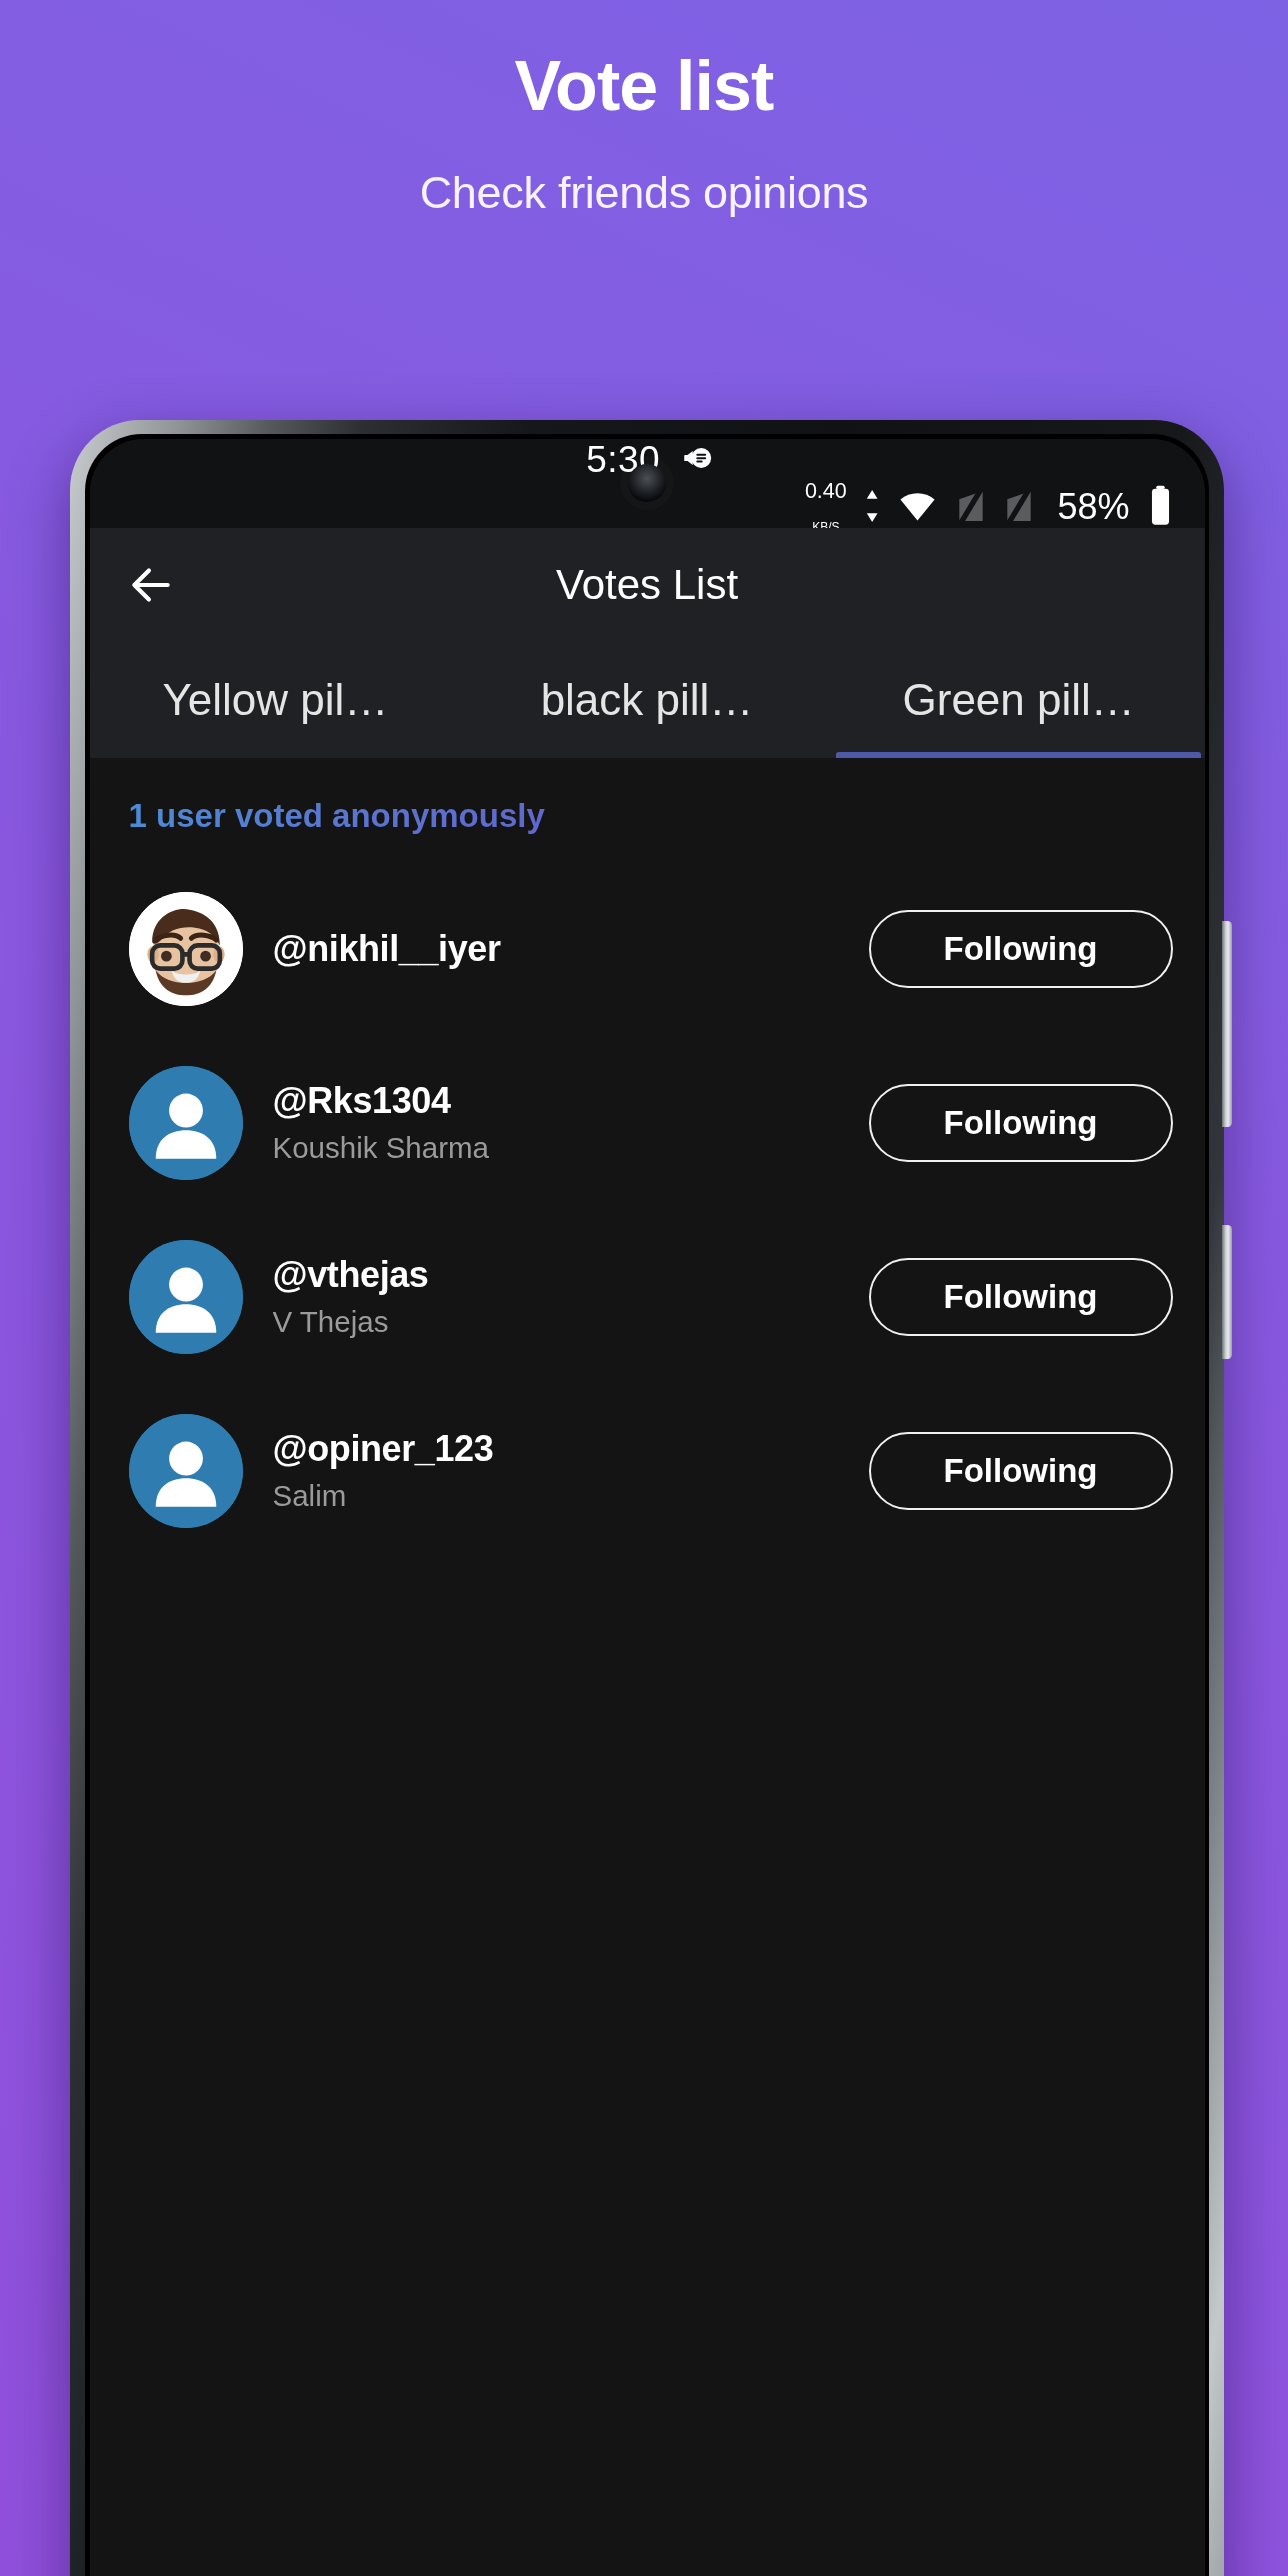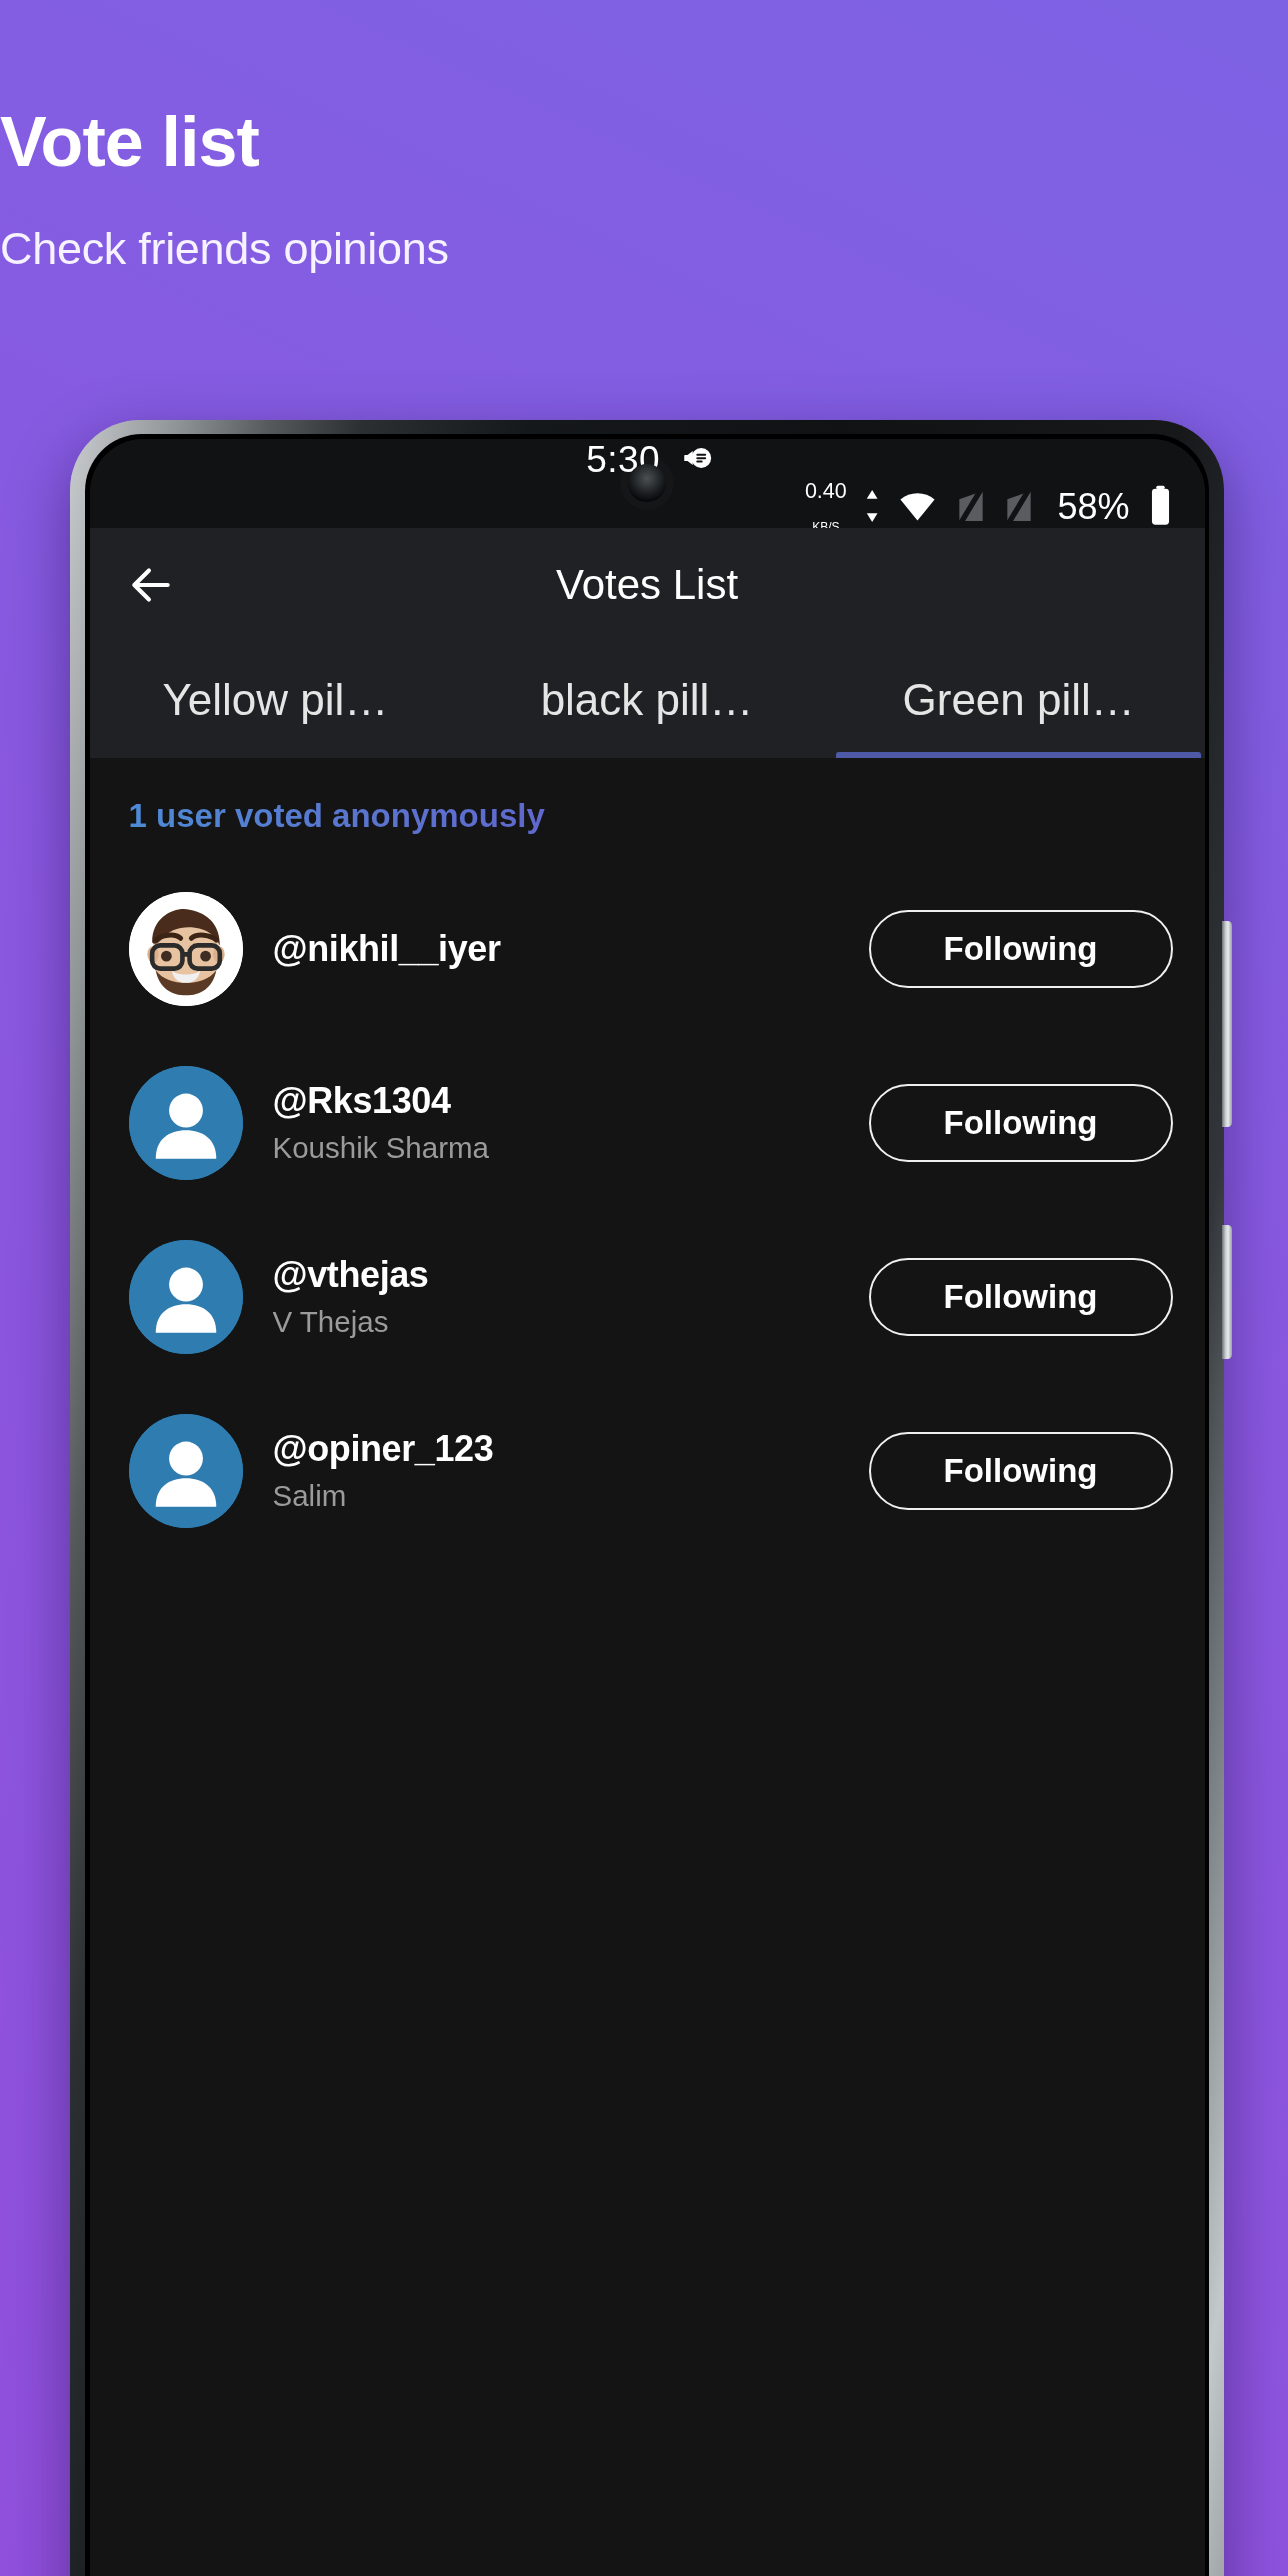--- a/index.html
+++ b/index.html
@@ -5,21 +5,21 @@
   * { margin:0; padding:0; box-sizing:border-box; }
   html, body { width:1288px; height:2576px; }
   body {
     font-family:"Liberation Sans", sans-serif;
     background:linear-gradient(205deg, #7d62e4 0%, #8a58e0 45%, #9150dc 100%);
     overflow:hidden;
     position:relative;
   }
 
   
-  .promo { width:100%; text-align:left; padding-top:106px; }
+  .promo { width:100%; text-align:center; padding-top:50px; }
   .promo-title {
     font-size:70px; font-weight:bold; color:#ffffff;
     letter-spacing:-0.9px; line-height:1.05;
   }
   .promo-sub {
     font-size:45px; font-weight:400; color:#f6f2ff;
     margin-top:43px; letter-spacing:-0.3px;
   }
 
   

